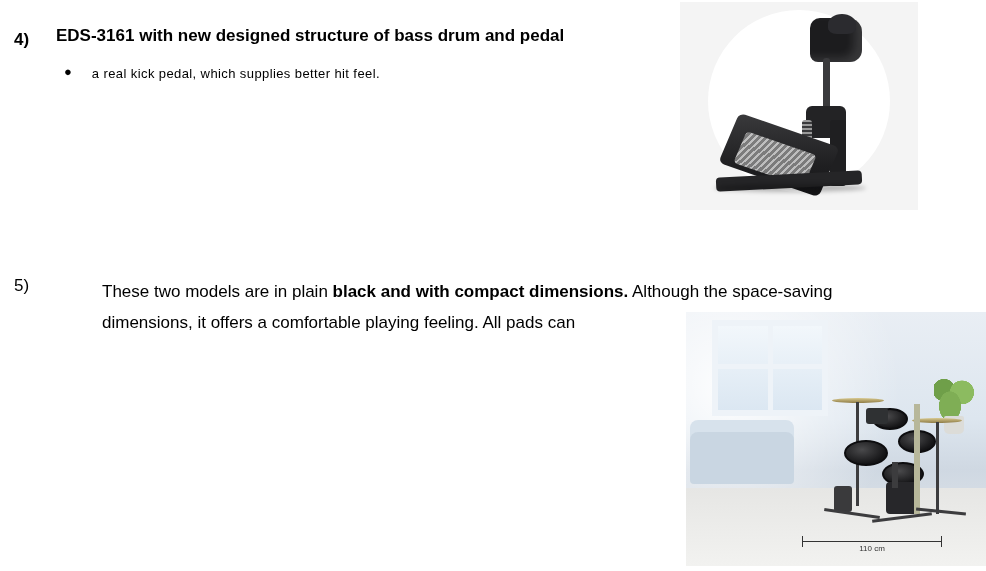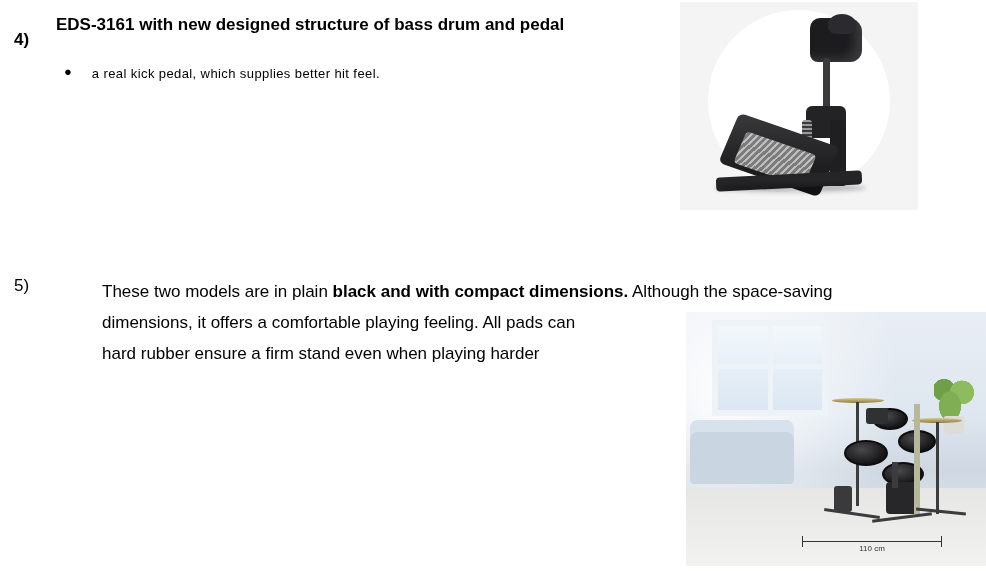--- a/index.html
+++ b/index.html
@@ -27,21 +27,21 @@
     position: absolute;
     left: 14px;
     top: 30px;
     font-size: 17px;
     font-weight: bold;
     letter-spacing: 0px;
   }
   #item4-heading {
     position: absolute;
     left: 56px;
-    top: 15px;
+    top: 26px;
     font-size: 17px;
     font-weight: bold;
     white-space: nowrap;
   }
   #item4-bullet-row {
     position: absolute;
     left: 64px;
     top: 66px;
     display: flex;
     align-items: baseline;
@@ -270,21 +270,20 @@
   <div class="pedal-part" id="pedal-footboard"></div>
   <div class="pedal-part" id="pedal-footboard-grip"></div>
   <div class="pedal-part" id="pedal-base-plate"></div>
   <div class="pedal-part" id="pedal-shadow"></div>
 </div>
 
 <div id="item5-number">5)</div>
 <div id="item5-para">
   <span class="line" id="item5-line1"><span>These two models are in plain </span><b>black and with compact dimensions.</b><span> Although the space-saving</span></span>
   <span class="line">dimensions, it offers a comfortable playing feeling. All pads can</span>
-  <span class="line">hard rubber ensure a firm stand even when playing harder</span>
 </div>
 
 <div id="kit-figure">
   <div id="kit-room"></div>
   <div id="kit-window"></div>
   <div id="kit-window-bar-v"></div>
   <div id="kit-window-bar-h"></div>
   <div id="kit-sofa-back"></div>
   <div id="kit-sofa"></div>
   <div id="kit-plant"></div>

